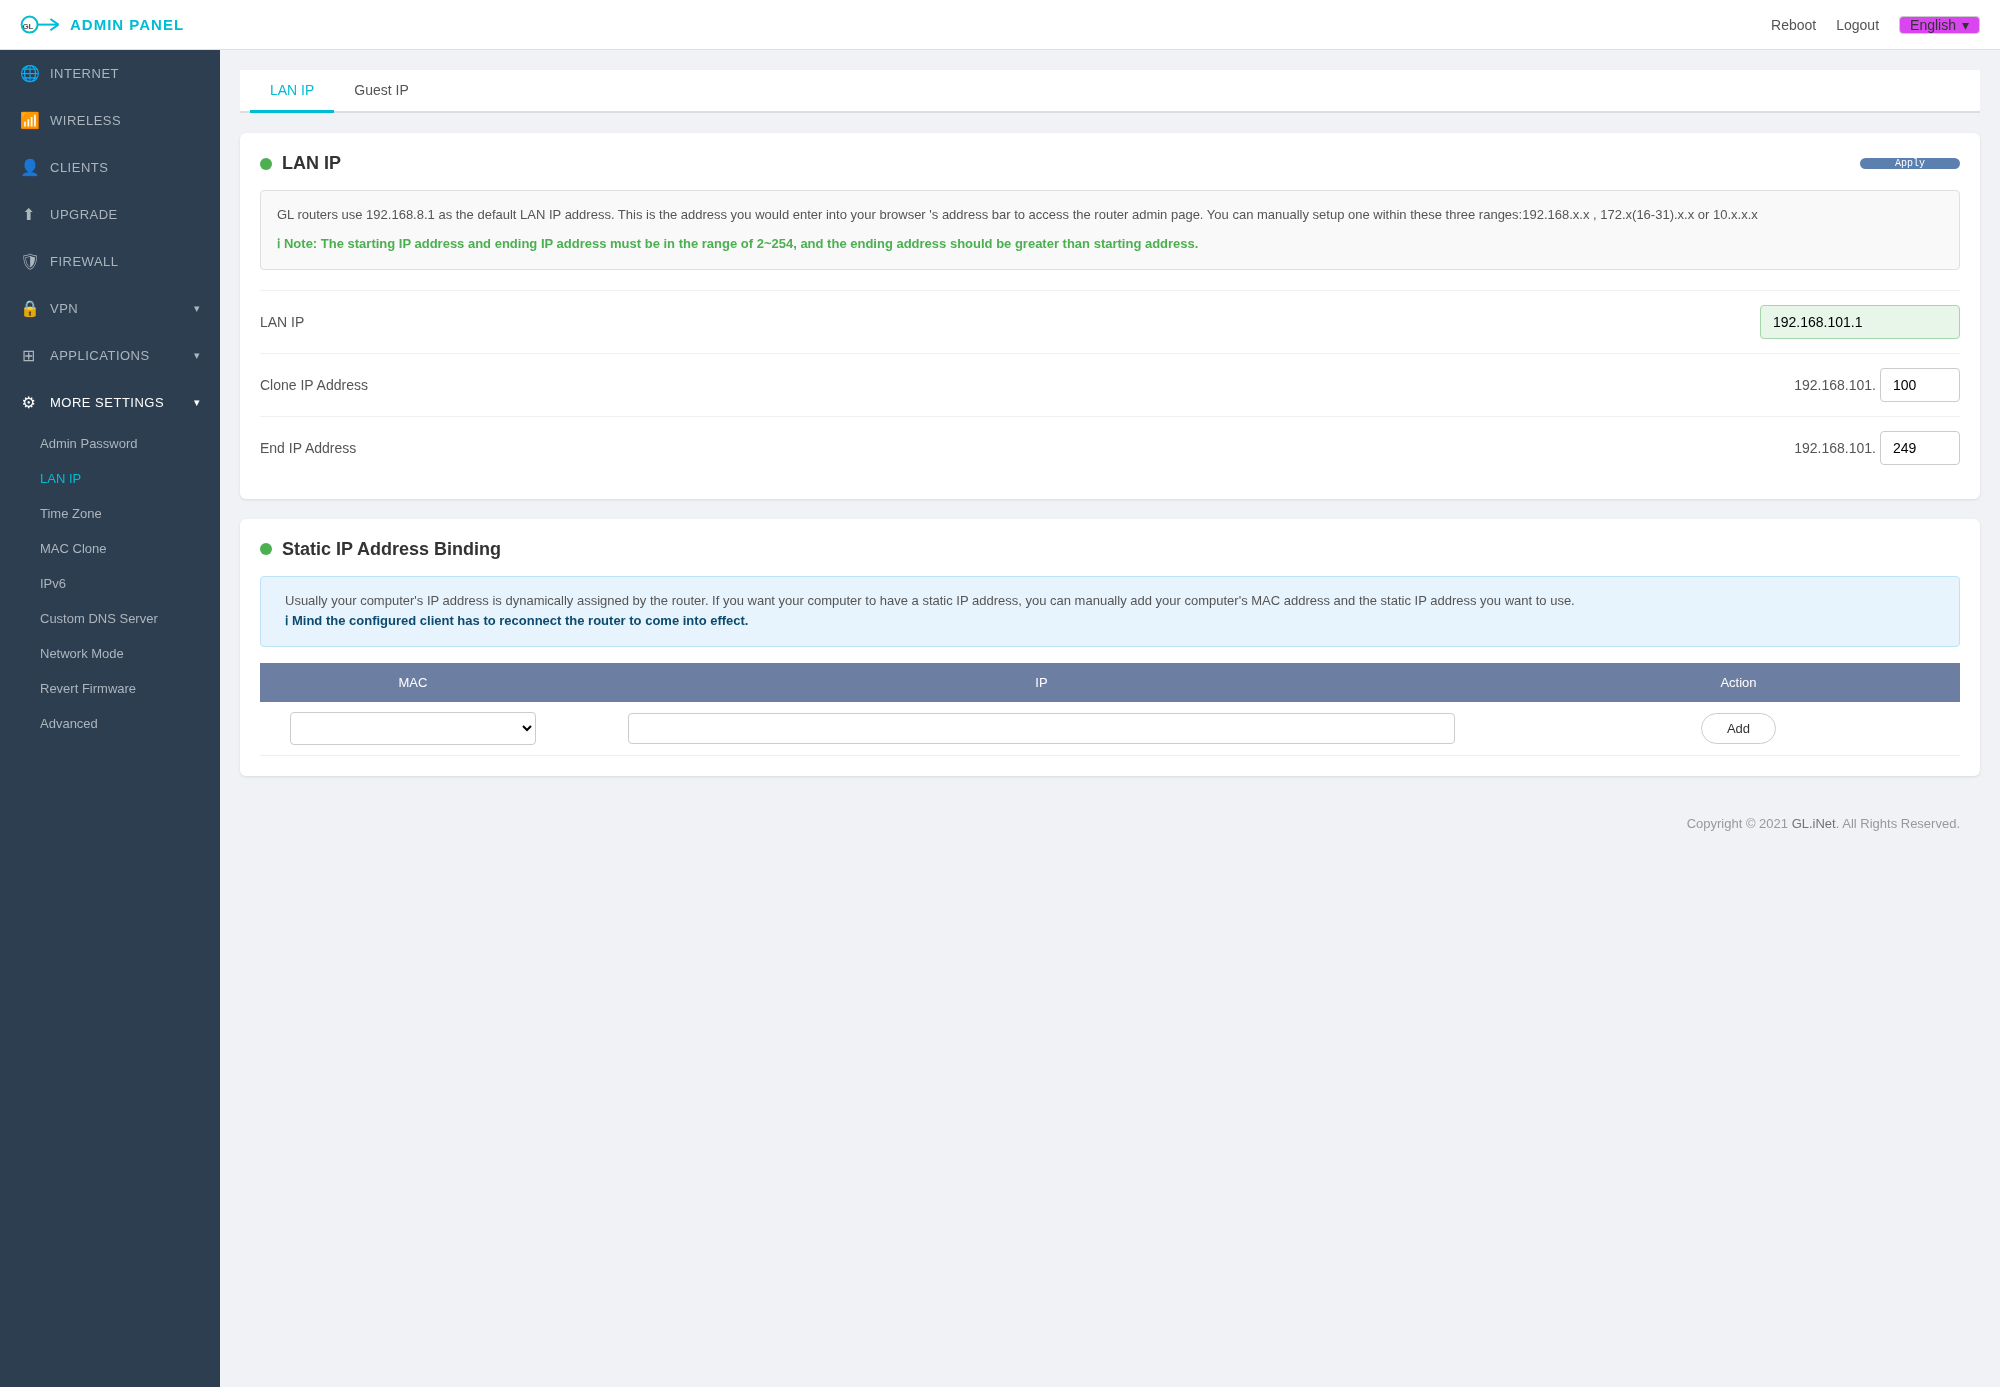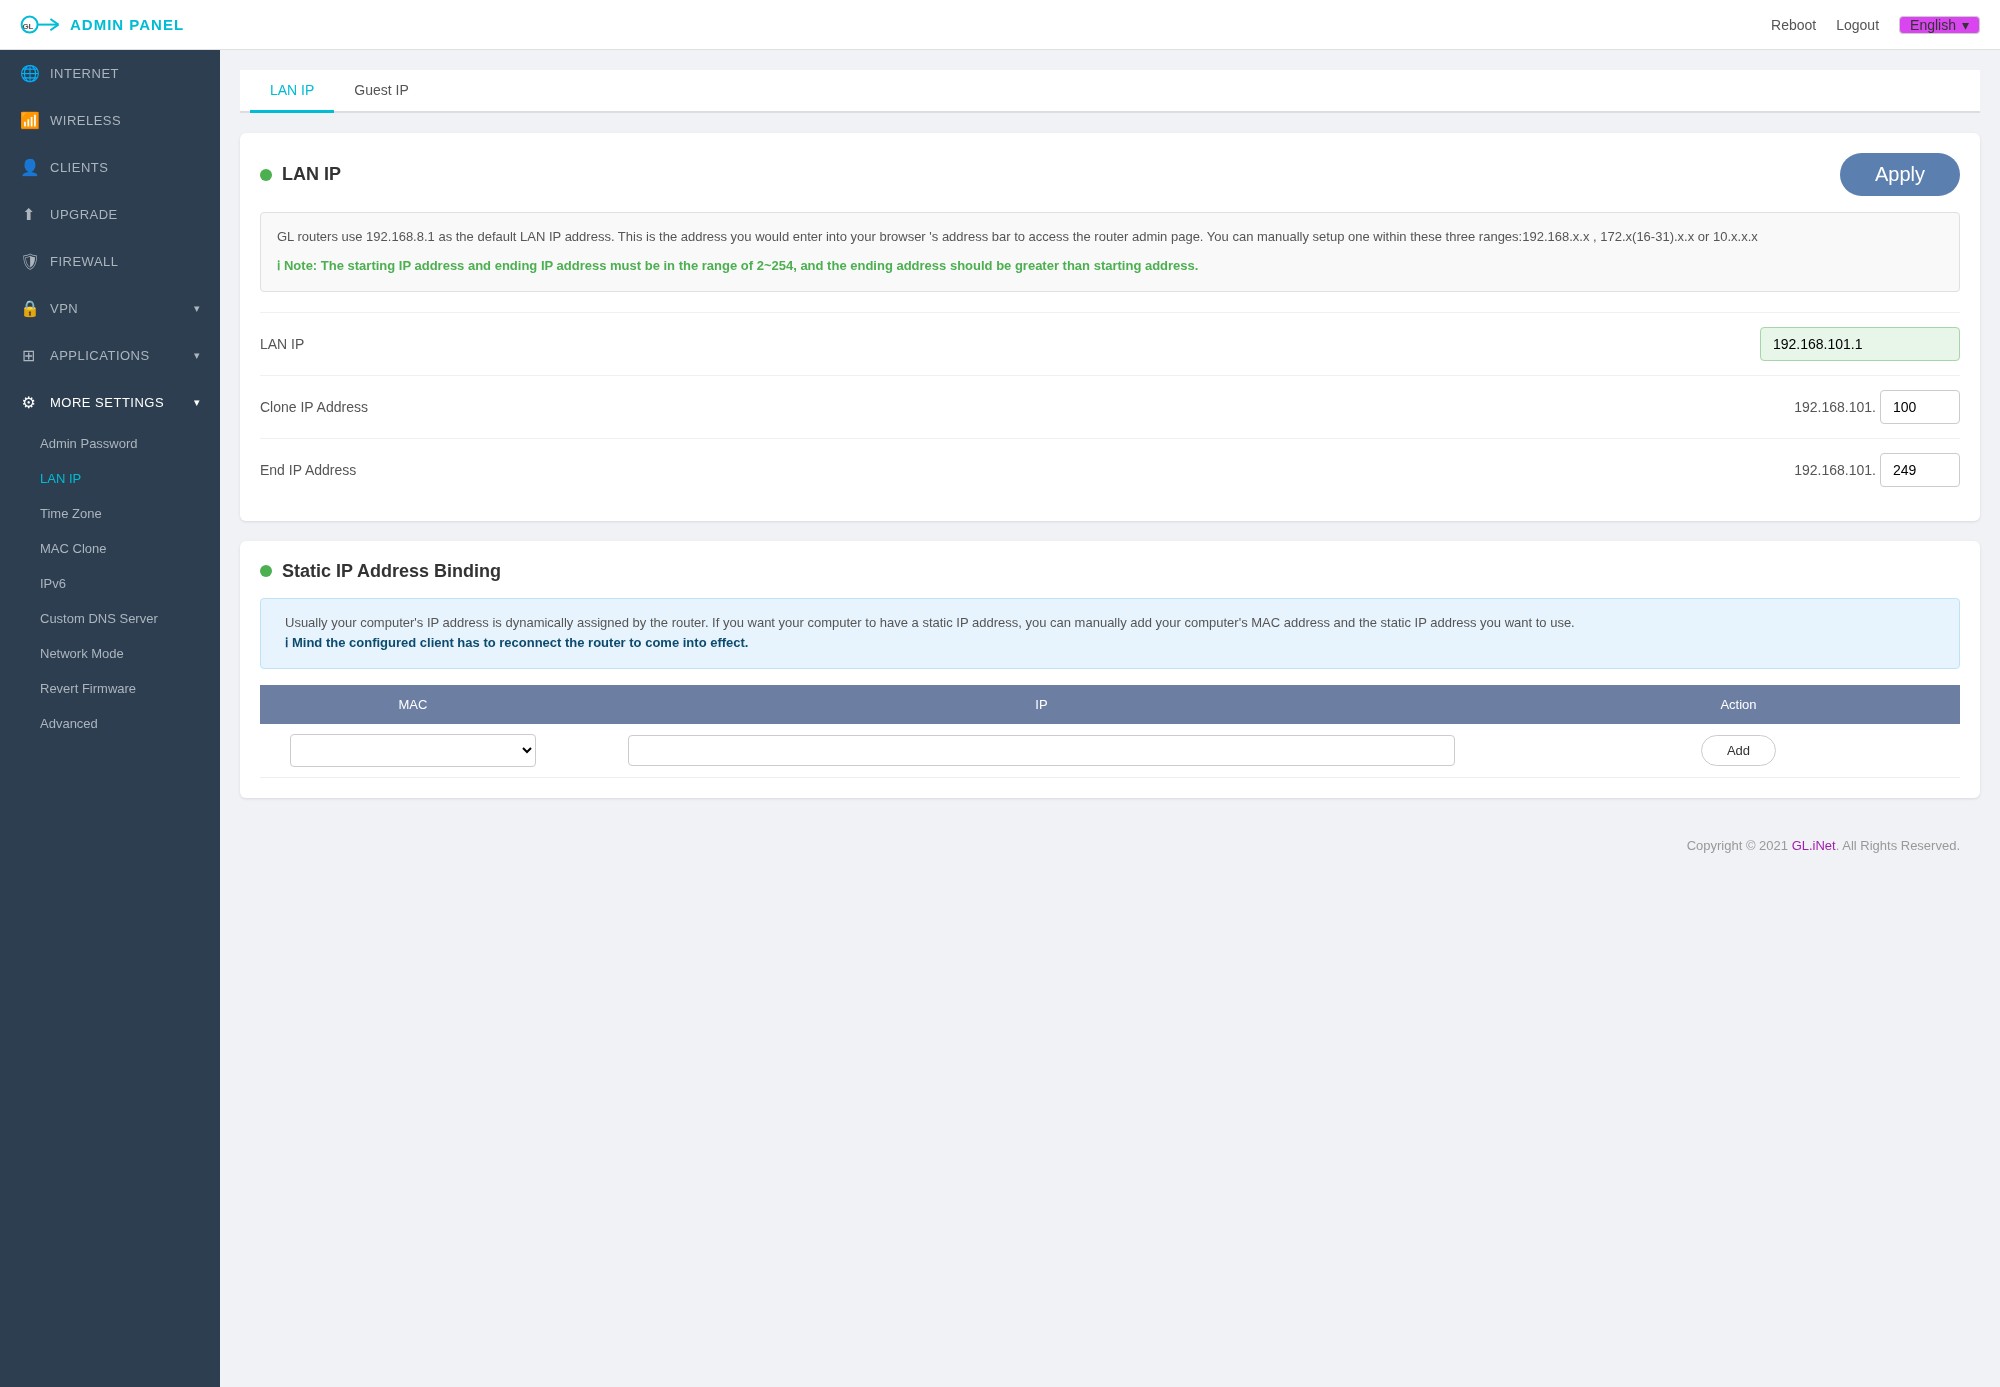--- a/index.html
+++ b/index.html
@@ -153,24 +153,25 @@
       border-radius: 50%;
       background: #4caf50;
       flex-shrink: 0;
     }
 
     .apply-btn {
       background: #5b7fae;
       color: #fff;
       border: none;
       border-radius: 25px;
-      padding: 10px 35px;
-      font-size: 20px;
+      padding: 0 35px;
+      font-size: 10px;
       cursor: pointer;
       font-weight: 500;
+      font-family: Liberation Mono, monospace;
     }
 
     
     .info-box {
       background: #f9f9f9;
       border: 1px solid #e0e0e0;
       border-radius: 4px;
       padding: 14px 16px;
       margin-bottom: 20px;
       font-size: 13px;
@@ -282,21 +283,21 @@
       color: #333;
     }
 
     
     .footer {
       text-align: right;
       padding: 20px;
       font-size: 13px;
       color: #999;
     }
-    .footer a { color: #a21caf; text-decoration: none; }
+    .footer a { color: #737373; text-decoration: none; }
   </style>
 </head>
 <body>
 
 <header class="header">
   <div class="header-logo">
     <svg class="logo-icon" viewBox="0 0 50 35" xmlns="http://www.w3.org/2000/svg">
       <circle cx="12" cy="17" r="10" fill="none" stroke="#00bcd4" stroke-width="2.5"></circle>
       <line x1="22" y1="17" x2="48" y2="17" stroke="#00bcd4" stroke-width="2.5"></line>
       <line x1="38" y1="10" x2="48" y2="17" stroke="#00bcd4" stroke-width="2.5"></line>

